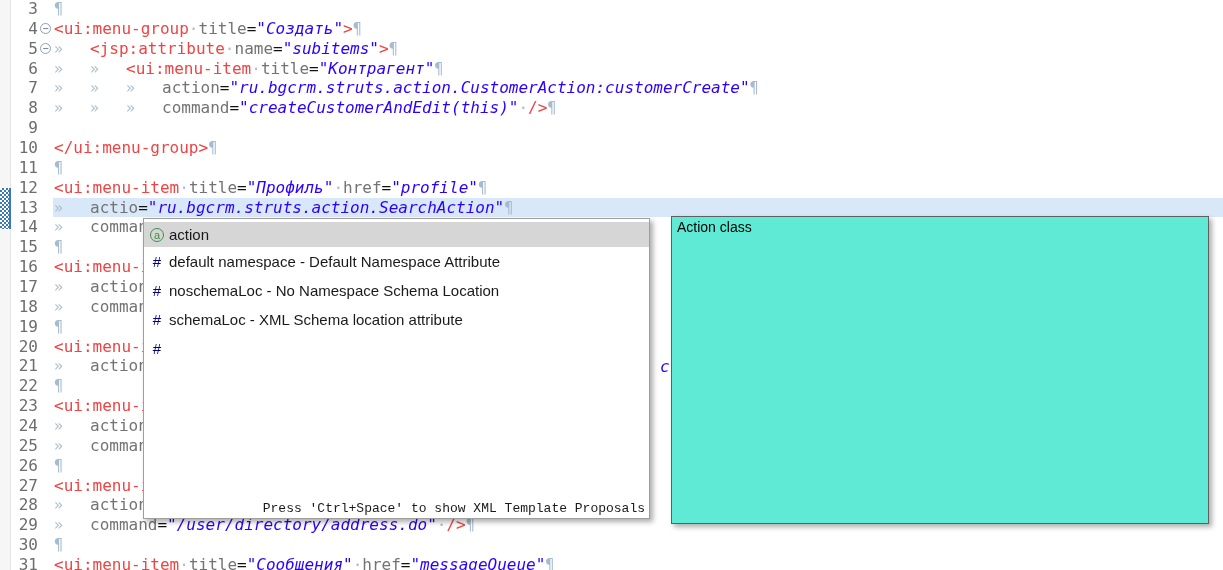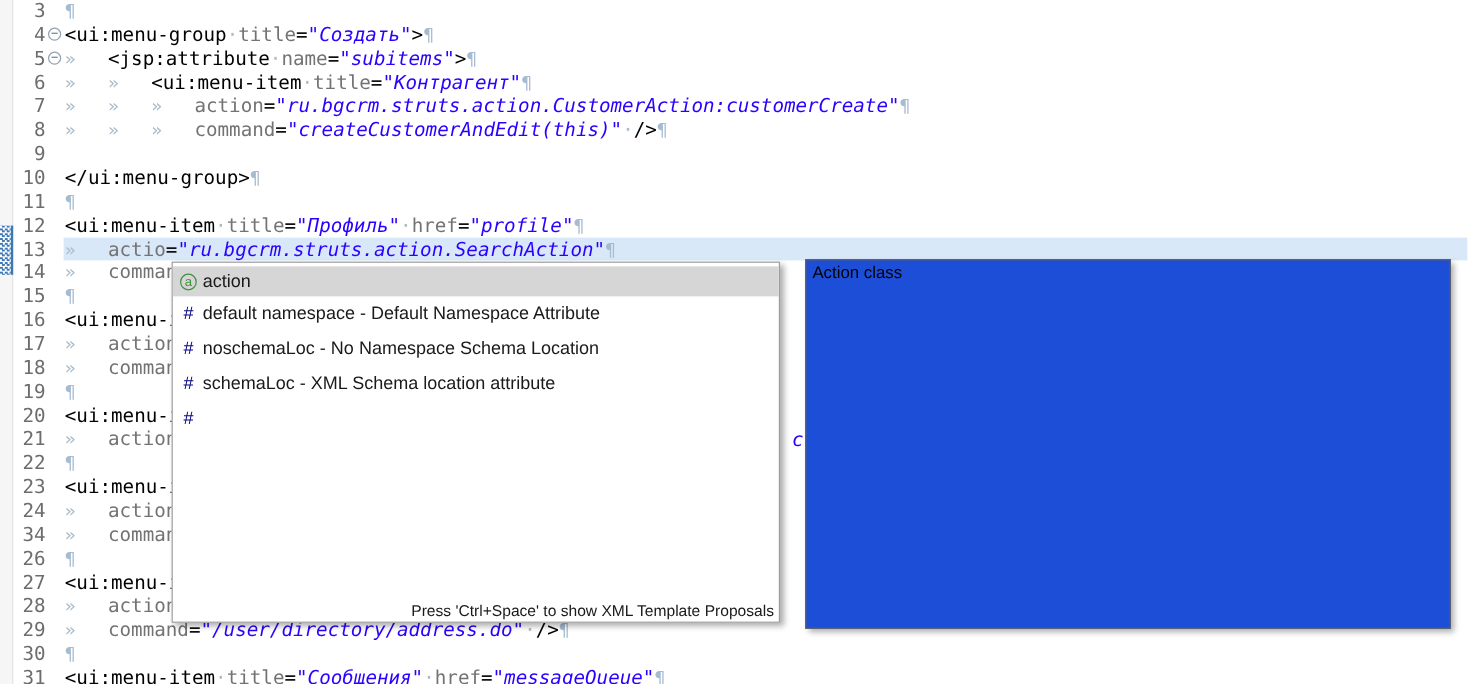--- a/index.html
+++ b/index.html
@@ -34,21 +34,21 @@
   .line{display:flex;height:19.86px;line-height:19.86px;font-size:16px;white-space:pre;}
   .lnum{flex:none;margin-left:10px;width:28px;text-align:right;color:#6D6D6D;}
   .foldcol{flex:none;width:16px;position:relative;}
   .foldicon{
     position:absolute;left:2px;top:4px;width:11px;height:11px;box-sizing:border-box;
     border:1px solid #93A1B1;border-radius:50%;background:#fff;
     font-size:10px;line-height:9px;text-align:center;color:#5E6E7E;
   }
   .code{flex:none;}
   .tab{display:inline-block;width:36px;color:#A9BCCB;font-size:15px;}
-  .tk-tag{color:#000000;text-align:center;}
+  .tk-tag{color:#ef4444;text-align:center;}
   .tk-attr{color:#737373;}
   .tk-val{color:#2A00FF;font-style:italic;}
   .tk-eq{color:#111111;}
   .tk-ws{color:#A9BCCB;}
   .tk-pw{color:#A5BBD0;font-size:15px;}
 
   
   .fragment{
     position:absolute;left:660px;top:357px;z-index:10;
     font-family:"DejaVu Sans Mono",monospace;
@@ -66,27 +66,27 @@
   .pitem{display:flex;align-items:center;height:29px;padding-left:6px;font-size:15px;color:#1A1A1A;cursor:default;}
   .pitem.sel{height:25px;background:#D6D6D6;}
   .icon-attr{
     flex:none;width:14px;height:14px;box-sizing:border-box;margin-right:5px;
     border:1px solid #3F8F3F;border-radius:50%;color:#3F8F3F;
     font-size:11px;line-height:12px;text-align:center;
   }
   .icon-tmpl{flex:none;width:14px;margin-right:5px;color:#000080;font-size:15px;text-align:center;}
   .status-hint{
     position:absolute;right:4px;bottom:2px;
-    font-size:13px;color:#1A1A1A;font-family:Liberation Sans, sans-serif;
+    font-size:13px;color:#1A1A1A;font-family:Liberation Mono, monospace;
   }
 
   
   .docpanel{
     position:absolute;left:671px;top:216px;width:538px;height:308px;box-sizing:border-box;
-    background:#1d4ed8;border:1px solid #5F5F5F;
+    background:#5eead4;border:1px solid #5F5F5F;
     box-shadow:3px 3px 5px rgba(0,0,0,.32);
     z-index:30;padding:2px 5px;
     font-family:"Liberation Sans",sans-serif;font-size:14px;color:#000;
   }
 </style>
 </head>
 <body>
 
 <div class="annruler"></div>
 <div class="cur-highlight"></div>
@@ -107,21 +107,21 @@
     <div class="line"><span class="lnum">15</span><span class="foldcol"></span><span class="code"><span class="tk-pw">¶</span></span></div>
     <div class="line"><span class="lnum">16</span><span class="foldcol"></span><span class="code"><span class="tk-tag">&lt;ui:menu-i</span></span></div>
     <div class="line"><span class="lnum">17</span><span class="foldcol"></span><span class="code"><span class="tab">»</span><span class="tk-attr">action</span></span></div>
     <div class="line"><span class="lnum">18</span><span class="foldcol"></span><span class="code"><span class="tab">»</span><span class="tk-attr">comman</span></span></div>
     <div class="line"><span class="lnum">19</span><span class="foldcol"></span><span class="code"><span class="tk-pw">¶</span></span></div>
     <div class="line"><span class="lnum">20</span><span class="foldcol"></span><span class="code"><span class="tk-tag">&lt;ui:menu-i</span></span></div>
     <div class="line"><span class="lnum">21</span><span class="foldcol"></span><span class="code"><span class="tab">»</span><span class="tk-attr">action</span></span></div>
     <div class="line"><span class="lnum">22</span><span class="foldcol"></span><span class="code"><span class="tk-pw">¶</span></span></div>
     <div class="line"><span class="lnum">23</span><span class="foldcol"></span><span class="code"><span class="tk-tag">&lt;ui:menu-i</span></span></div>
     <div class="line"><span class="lnum">24</span><span class="foldcol"></span><span class="code"><span class="tab">»</span><span class="tk-attr">action</span></span></div>
-    <div class="line"><span class="lnum">34</span><span class="foldcol"></span><span class="code"><span class="tab">»</span><span class="tk-attr">comman</span></span></div>
+    <div class="line"><span class="lnum">25</span><span class="foldcol"></span><span class="code"><span class="tab">»</span><span class="tk-attr">comman</span></span></div>
     <div class="line"><span class="lnum">26</span><span class="foldcol"></span><span class="code"><span class="tk-pw">¶</span></span></div>
     <div class="line"><span class="lnum">27</span><span class="foldcol"></span><span class="code"><span class="tk-tag">&lt;ui:menu-i</span></span></div>
     <div class="line"><span class="lnum">28</span><span class="foldcol"></span><span class="code"><span class="tab">»</span><span class="tk-attr">action</span></span></div>
     <div class="line"><span class="lnum">29</span><span class="foldcol"></span><span class="code"><span class="tab">»</span><span class="tk-attr">command</span><span class="tk-eq">=</span><span class="tk-val">"/user/directory/address.do"</span><span class="tk-ws">·</span><span class="tk-tag">/&gt;</span><span class="tk-pw">¶</span></span></div>
     <div class="line"><span class="lnum">30</span><span class="foldcol"></span><span class="code"><span class="tk-pw">¶</span></span></div>
     <div class="line"><span class="lnum">31</span><span class="foldcol"></span><span class="code"><span class="tk-tag">&lt;ui:menu-item</span><span class="tk-ws">·</span><span class="tk-attr">title</span><span class="tk-eq">=</span><span class="tk-val">"Сообщения"</span><span class="tk-ws">·</span><span class="tk-attr">href</span><span class="tk-eq">=</span><span class="tk-val">"messageQueue"</span><span class="tk-pw">¶</span></span></div>
   </div>
 <span class="fragment">c</span>
 
 <div class="popup">

